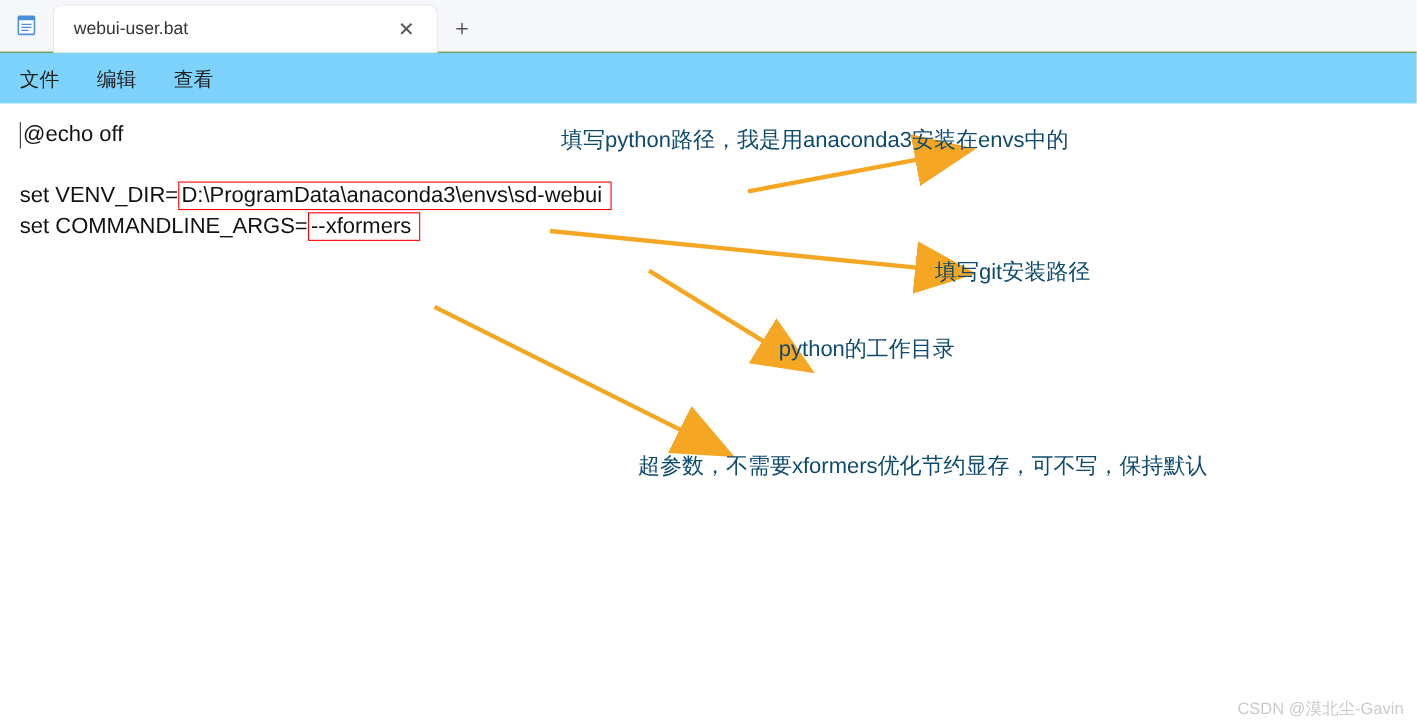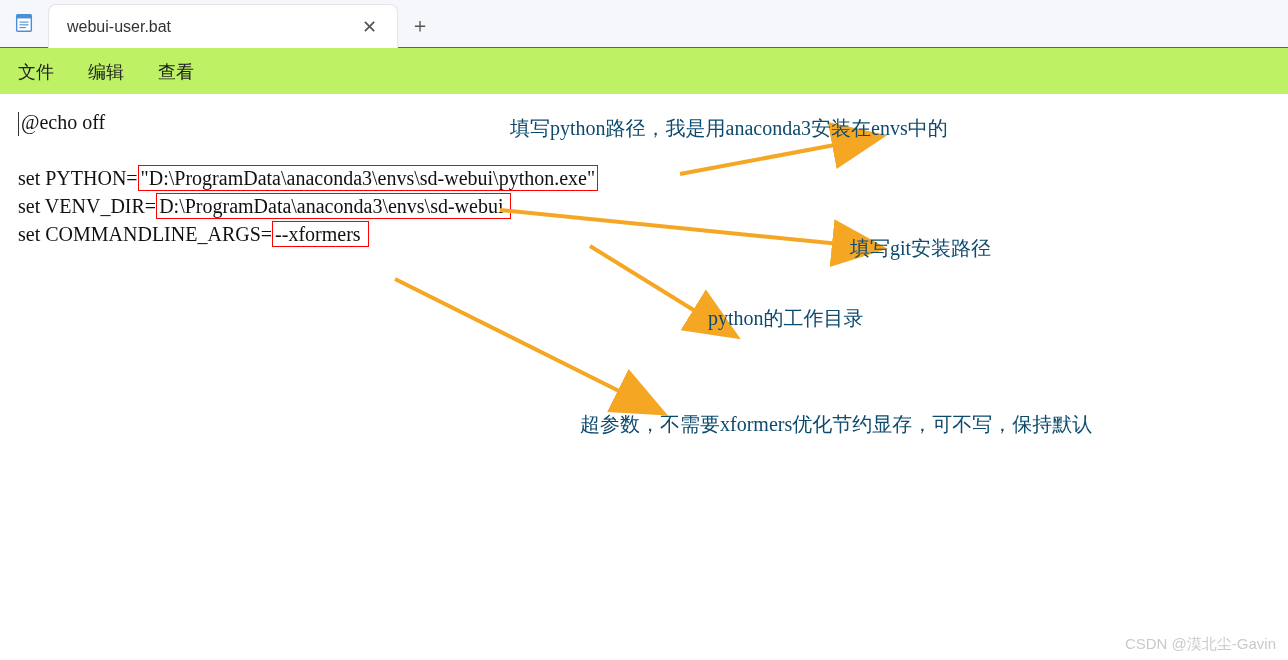--- a/index.html
+++ b/index.html
@@ -57,30 +57,30 @@
       justify-content: center;
       font-size: 20px;
       color: #555;
       cursor: pointer;
     }
     .menu-bar {
       display: flex;
       align-items: center;
       gap: 34px;
       padding: 12px 18px 10px 18px;
-      background: #bef264;
+      background: #7dd3fc;
       font-size: 18px;
       color: #222;
     }
     .editor {
       position: relative;
       padding: 14px 18px;
       font-size: 20px;
       line-height: 28px;
-      font-family: Liberation Serif, serif;
+      font-family: Liberation Sans, sans-serif;
       color: #111;
     }
     .editor .line { white-space: pre; }
     .caret {
       border-left: 1.5px solid #333;
       padding-right: 2px;
       display: inline-block;
       height: 24px;
       vertical-align: middle;
     }
@@ -133,21 +133,20 @@
 
 <div class="menu-bar">
   <span>文件</span>
   <span>编辑</span>
   <span>查看</span>
 </div>
 
 <div class="editor">
   <div class="line"><span class="caret"></span><span>@echo off</span></div>
   <div class="line">&nbsp;</div>
-  <div class="line"><span>set PYTHON=</span><span class="hl">"D:\ProgramData\anaconda3\envs\sd-webui\python.exe"</span></div>
   <div class="line"><span>set VENV_DIR=</span><span class="hl">D:\ProgramData\anaconda3\envs\sd-webui </span></div>
   <div class="line"><span>set COMMANDLINE_ARGS=</span><span class="hl">--xformers </span></div>
   <div class="line">&nbsp;</div>
 
   <svg class="overlay">
     <defs>
       <marker id="ah" markerWidth="14" markerHeight="14" refX="2" refY="6" orient="auto">
         <path d="M0,0 L0,12 L14,6 z" fill="#f5a623"></path>
       </marker>
     </defs>

